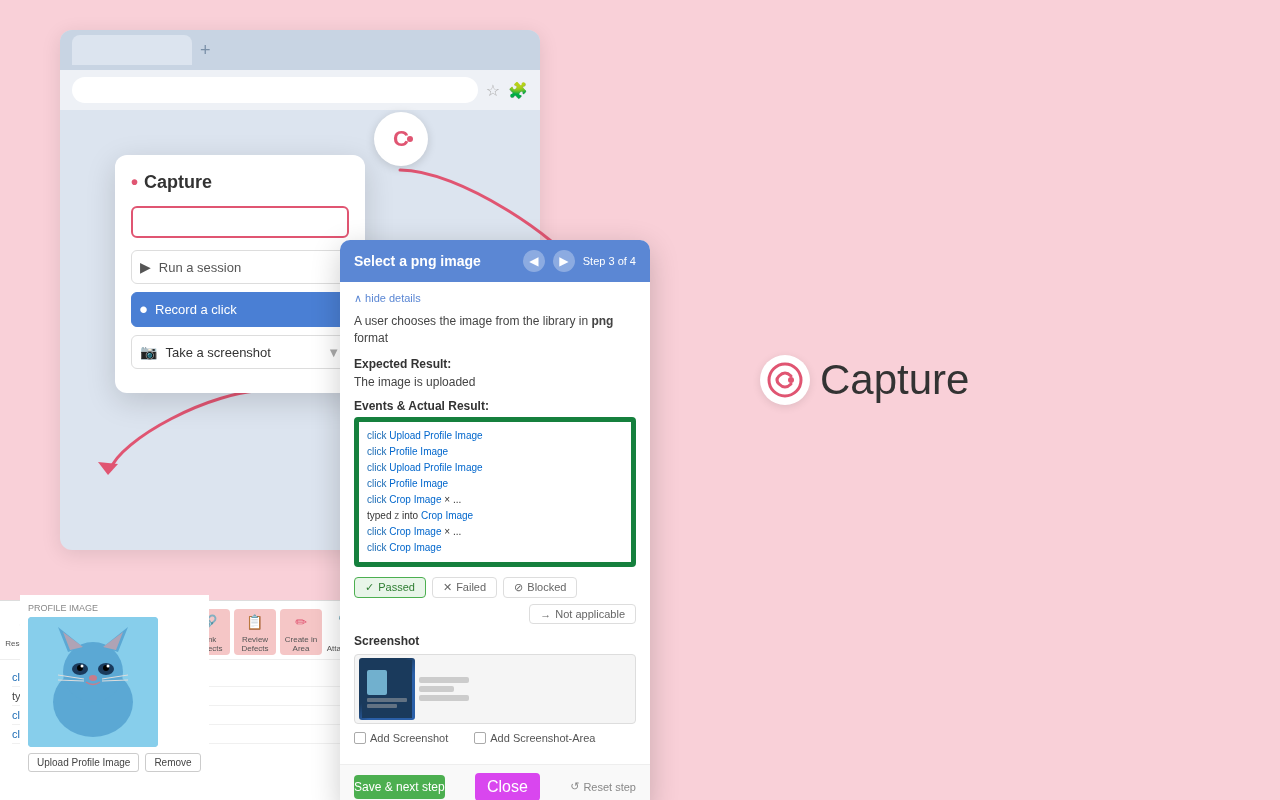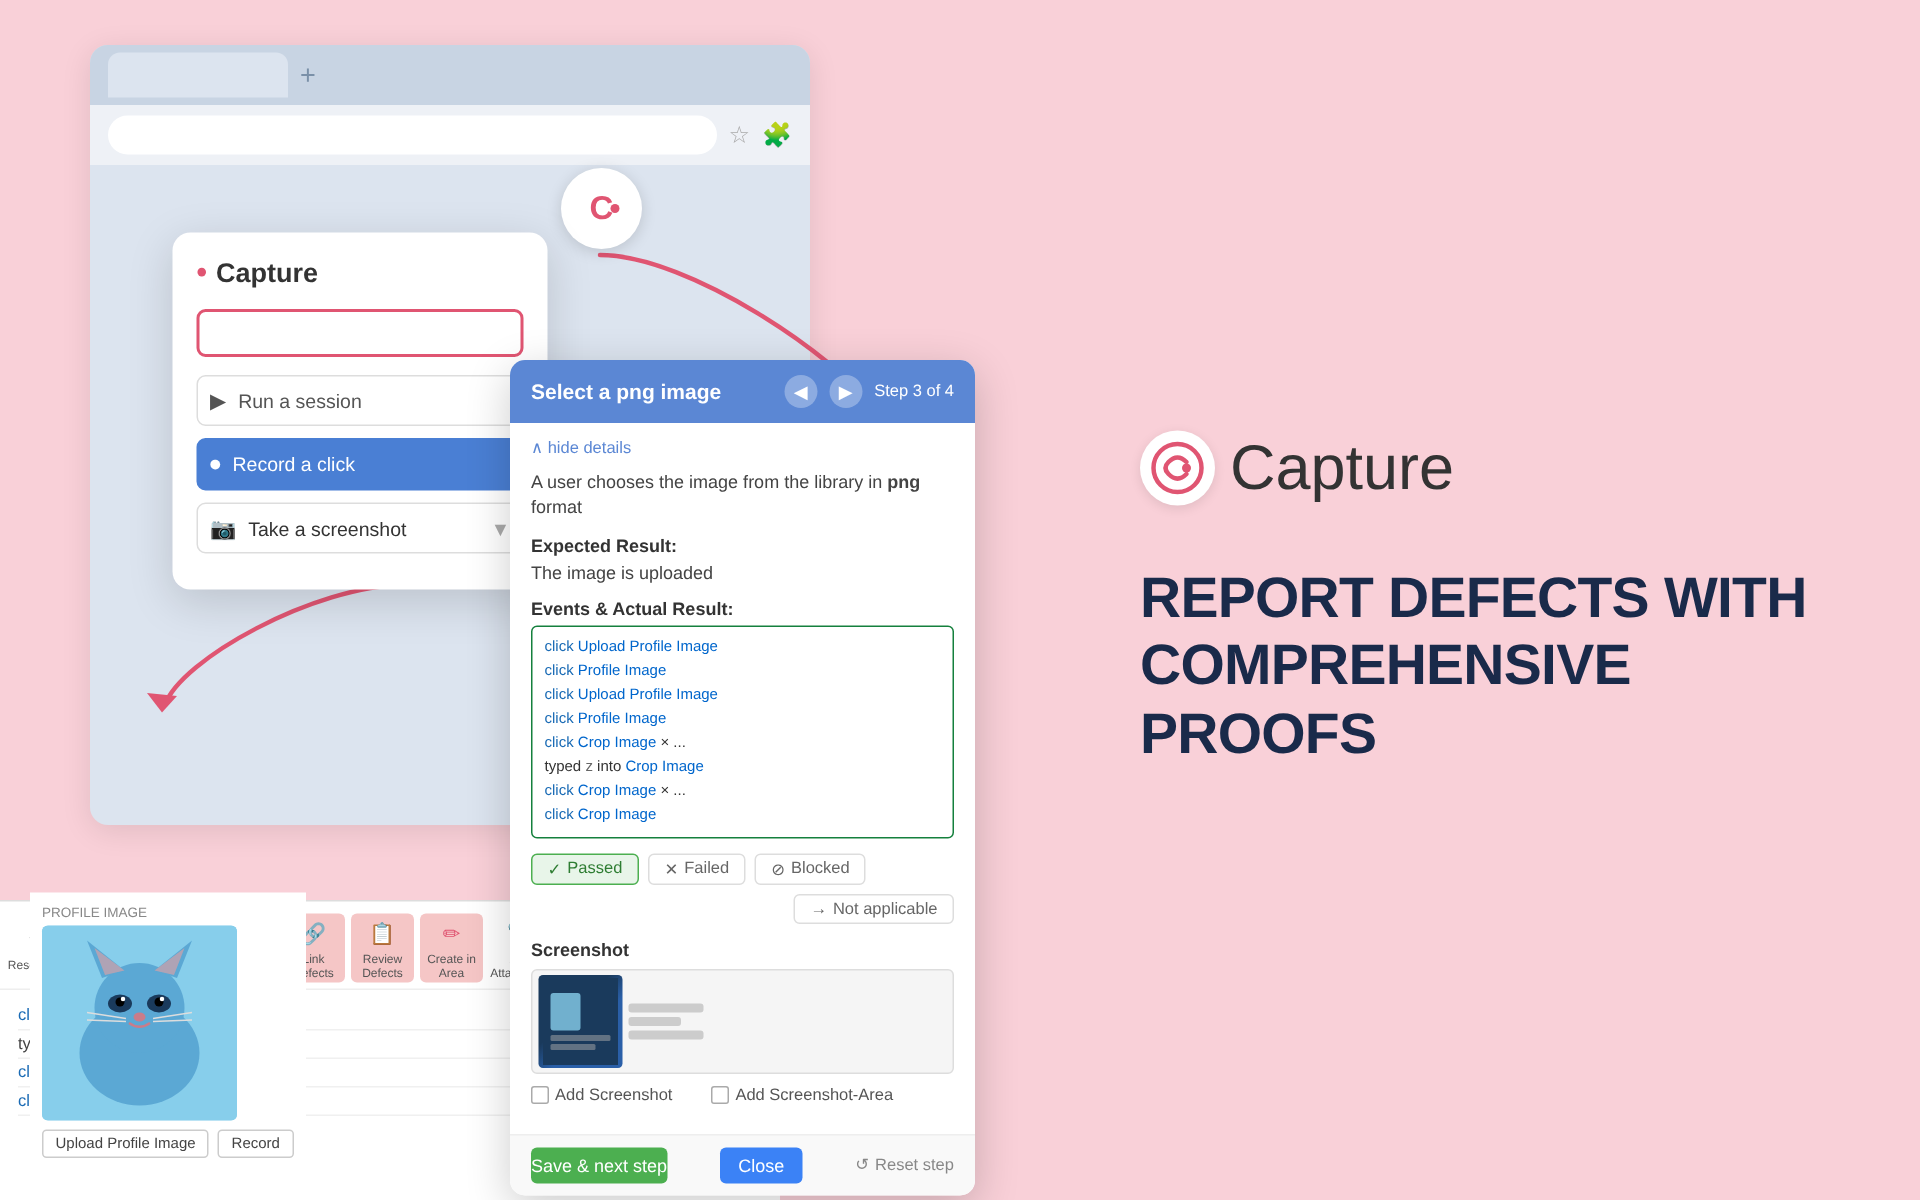--- a/index.html
+++ b/index.html
@@ -230,21 +230,21 @@
       font-size: 12px;
       color: #333;
       margin-bottom: 4px;
     }
     .expected-result-text {
       font-size: 12px;
       color: #444;
       margin-bottom: 10px;
     }
     .events-box {
-      border: 1px solid #15803d;
+      border: 5px solid #15803d;
       border-radius: 4px;
       padding: 6px 8px;
       background: white;
       margin-bottom: 10px;
       font-size: 10px;
       color: #444;
       line-height: 1.6;
     }
     .event-click { color: #1a6bb5; font-weight: 500; }
     .event-action { color: #333; }
@@ -364,26 +364,26 @@
     .btn-save {
       background: #4caf50;
       color: white;
       border: none;
       padding: 5px 0;
       border-radius: 4px;
       font-size: 12px;
       cursor: pointer;
     }
     .btn-close {
-      background: #3b82f6;
+      background: #d946ef;
       color: white;
       border: none;
       padding: 5px 12px;
       border-radius: 4px;
-      font-size: 12px;
+      font-size: 16px;
       cursor: pointer;
     }
     .btn-reset {
       background: none;
       border: none;
       color: #888;
       font-size: 11px;
       cursor: pointer;
       display: flex;
       align-items: center;
@@ -753,35 +753,31 @@
           <path d="M58 65 Q65 70 72 65" fill="none" stroke="#c97c8a" stroke-width="1.5"></path>
 
           <line x1="30" y1="58" x2="56" y2="62" stroke="#ddd" stroke-width="1"></line>
           <line x1="30" y1="63" x2="56" y2="64" stroke="#ddd" stroke-width="1"></line>
           <line x1="74" y1="62" x2="100" y2="58" stroke="#ddd" stroke-width="1"></line>
           <line x1="74" y1="64" x2="100" y2="63" stroke="#ddd" stroke-width="1"></line>
         </svg>
       </div>
       <div class="profile-btn-row">
         <button class="profile-btn">Upload Profile Image</button>
-        <button class="profile-btn">Record</button>
+        <button class="profile-btn">Remove</button>
       </div>
     </div>
   </div>
 
 </div>
 
 <div class="right-panel">
   <div class="capture-brand">
     <div class="capture-brand-logo">
       <svg width="36" height="36" viewBox="0 0 36 36">
         <circle cx="18" cy="18" r="16" fill="none" stroke="#e05572" stroke-width="3"></circle>
         <path d="M24 14 Q18 8 12 14 Q8 18 12 22 Q18 28 24 22" fill="none" stroke="#e05572" stroke-width="3" stroke-linecap="round"></path>
         <circle cx="24" cy="18" r="3" fill="#e05572"></circle>
       </svg>
     </div>
     <span class="capture-brand-name">Capture</span>
   </div>
-  <div class="tagline">
-    <div>REPORT DEFECTS WITH</div>
-    <div>COMPREHENSIVE  PROOFS</div>
-  </div>
 </div>
 
 </body></html>

